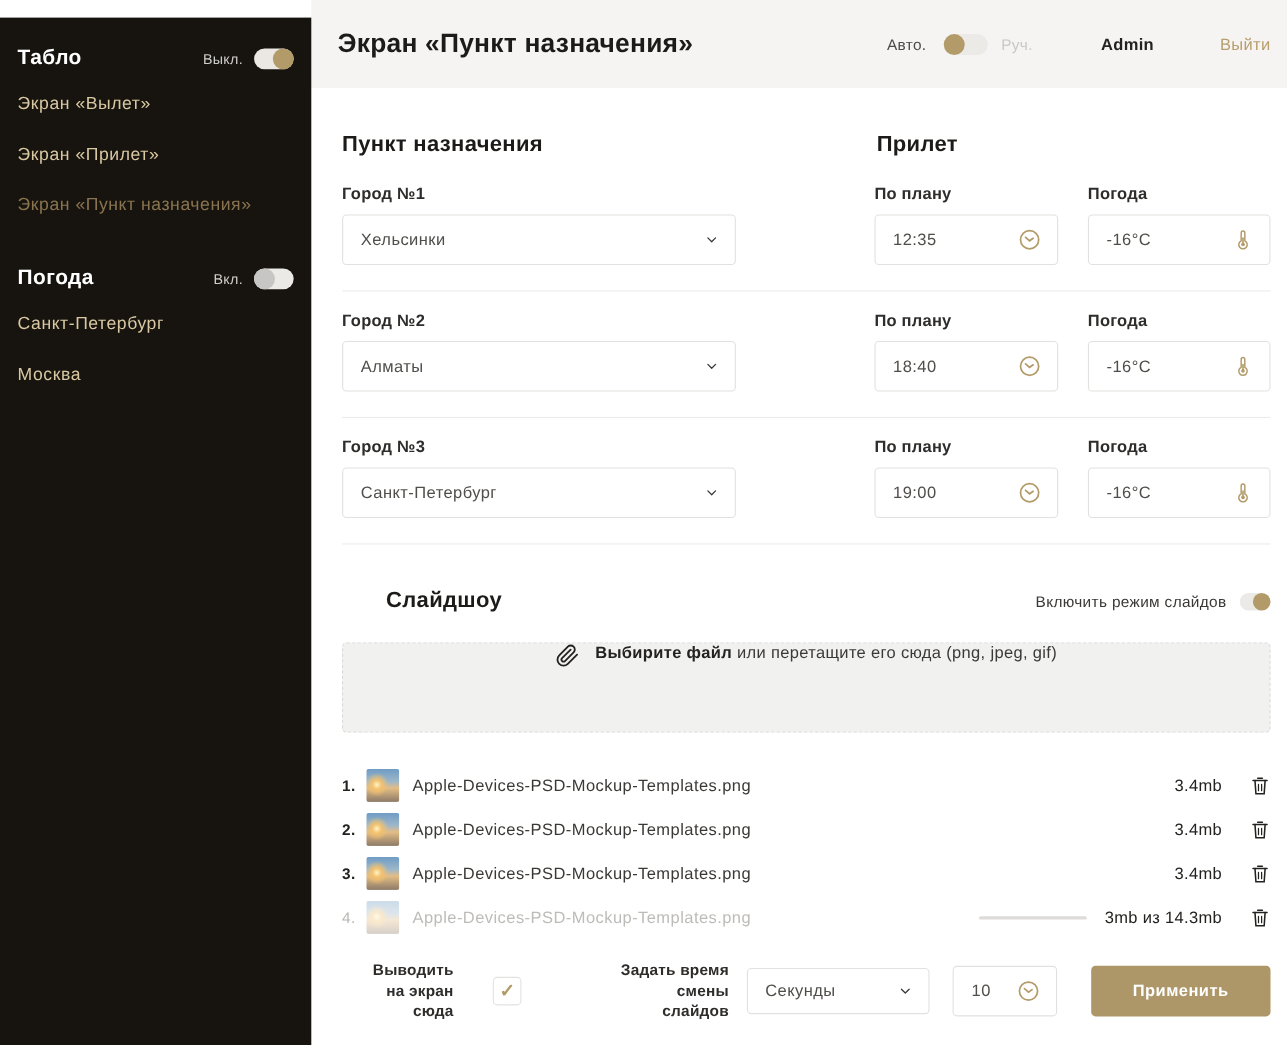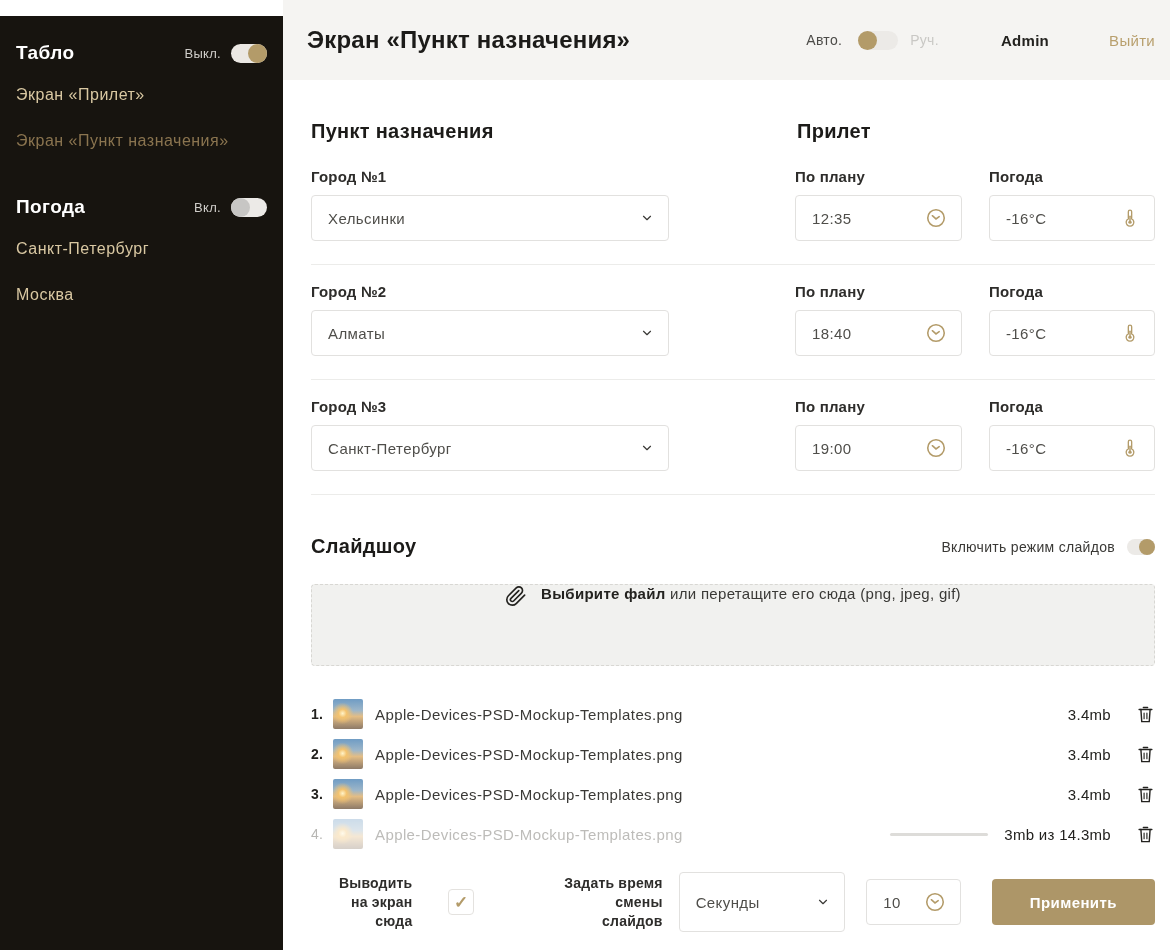--- a/index.html
+++ b/index.html
@@ -61,21 +61,21 @@
   .field {
     height:46px; background:#fff; border:1px solid #e2e1df; border-radius:4px;
     display:flex; align-items:center; padding:0 14px 0 16px;
     font-size:15px; color:#4f4e4a; letter-spacing:.4px;
   }
   .field .val { flex:1; border:none; outline:none; font:inherit; color:inherit; background:transparent; width:100%; letter-spacing:.4px; }
   .field.select { cursor:pointer; }
   .icon { flex:none; display:flex; align-items:center; }
   
   .slideshow-head { display:flex; align-items:center; margin-top:40px; margin-bottom:26px; }
-  .slideshow-head .sec-title { flex:1; }
+  .slideshow-head .sec-title { flex:1;margin-left:40px; }
   .ss-toggle-wrap { display:flex; align-items:center; gap:12px; }
   .ss-toggle-label { font-size:14px; color:#3a3936; }
   .dropzone {
     height:82px; background:#f1f1ef; border:1px dashed #d8d7d3; border-radius:4px;
     display:flex; align-items:flex-start; justify-content:center; gap:14px; cursor:pointer;
   }
   .dz-text { font-size:15px; color:#3a3936; }
   .dz-text b { font-weight:700; color:#23221f; }
   
   .files { margin-top:28px; }
@@ -97,41 +97,42 @@
   .progress .fill { height:100%; background:#b39b69; }
   
   .ss-footer { display:flex; align-items:center; margin-top:18px; }
   .ftr-label { font-size:14px; font-weight:700; color:#2e2d2b; line-height:19px; letter-spacing:.2px;text-align:right; }
   .checkbox {
     width:26px; height:26px; border:1px solid #e4e2df; border-radius:4px; background:#fff;
     display:flex; align-items:center; justify-content:center; cursor:pointer;
     color:#b39b69; font-size:17px; font-weight:700; margin:0 40px 0 36px;
   }
   .ftr-label2 { margin-right:16px; width:150px; }
-  .sel-unit { width:168px; margin-right:21px; height:60px; }
+  .sel-unit { width:168px; margin-right:21px; height:42px; }
   .inp-small { width:95px; margin-right:31px; }
   .apply-btn {
     width:165px; height:46px; background:#ad9668; border:none; border-radius:4px;
     color:#fff; font-family:inherit; font-size:15px; font-weight:700; letter-spacing:.4px; cursor:pointer;
   }
   svg { display:block; }
 </style>
 </head>
 <body>
 
 <div class="sidebar">
   <div class="side-head">
     <div class="side-title">Табло</div>
     <div class="side-ctl">
       <span class="tlabel">Выкл.</span>
       <div class="toggle tg-md tg-light">
           <div class="knob knob-gold knob-right"></div>
         </div>
     </div>
   </div>
+  <div class="side-link">Экран «Вылет»</div>
   <div class="side-link">Экран «Прилет»</div>
   <div class="side-link active">Экран «Пункт назначения»</div>
 
   <div class="side-gap"></div>
 
   <div class="side-head">
     <div class="side-title">Погода</div>
     <div class="side-ctl">
       <span class="tlabel">Вкл.</span>
       <div class="toggle tg-md tg-lighter">

